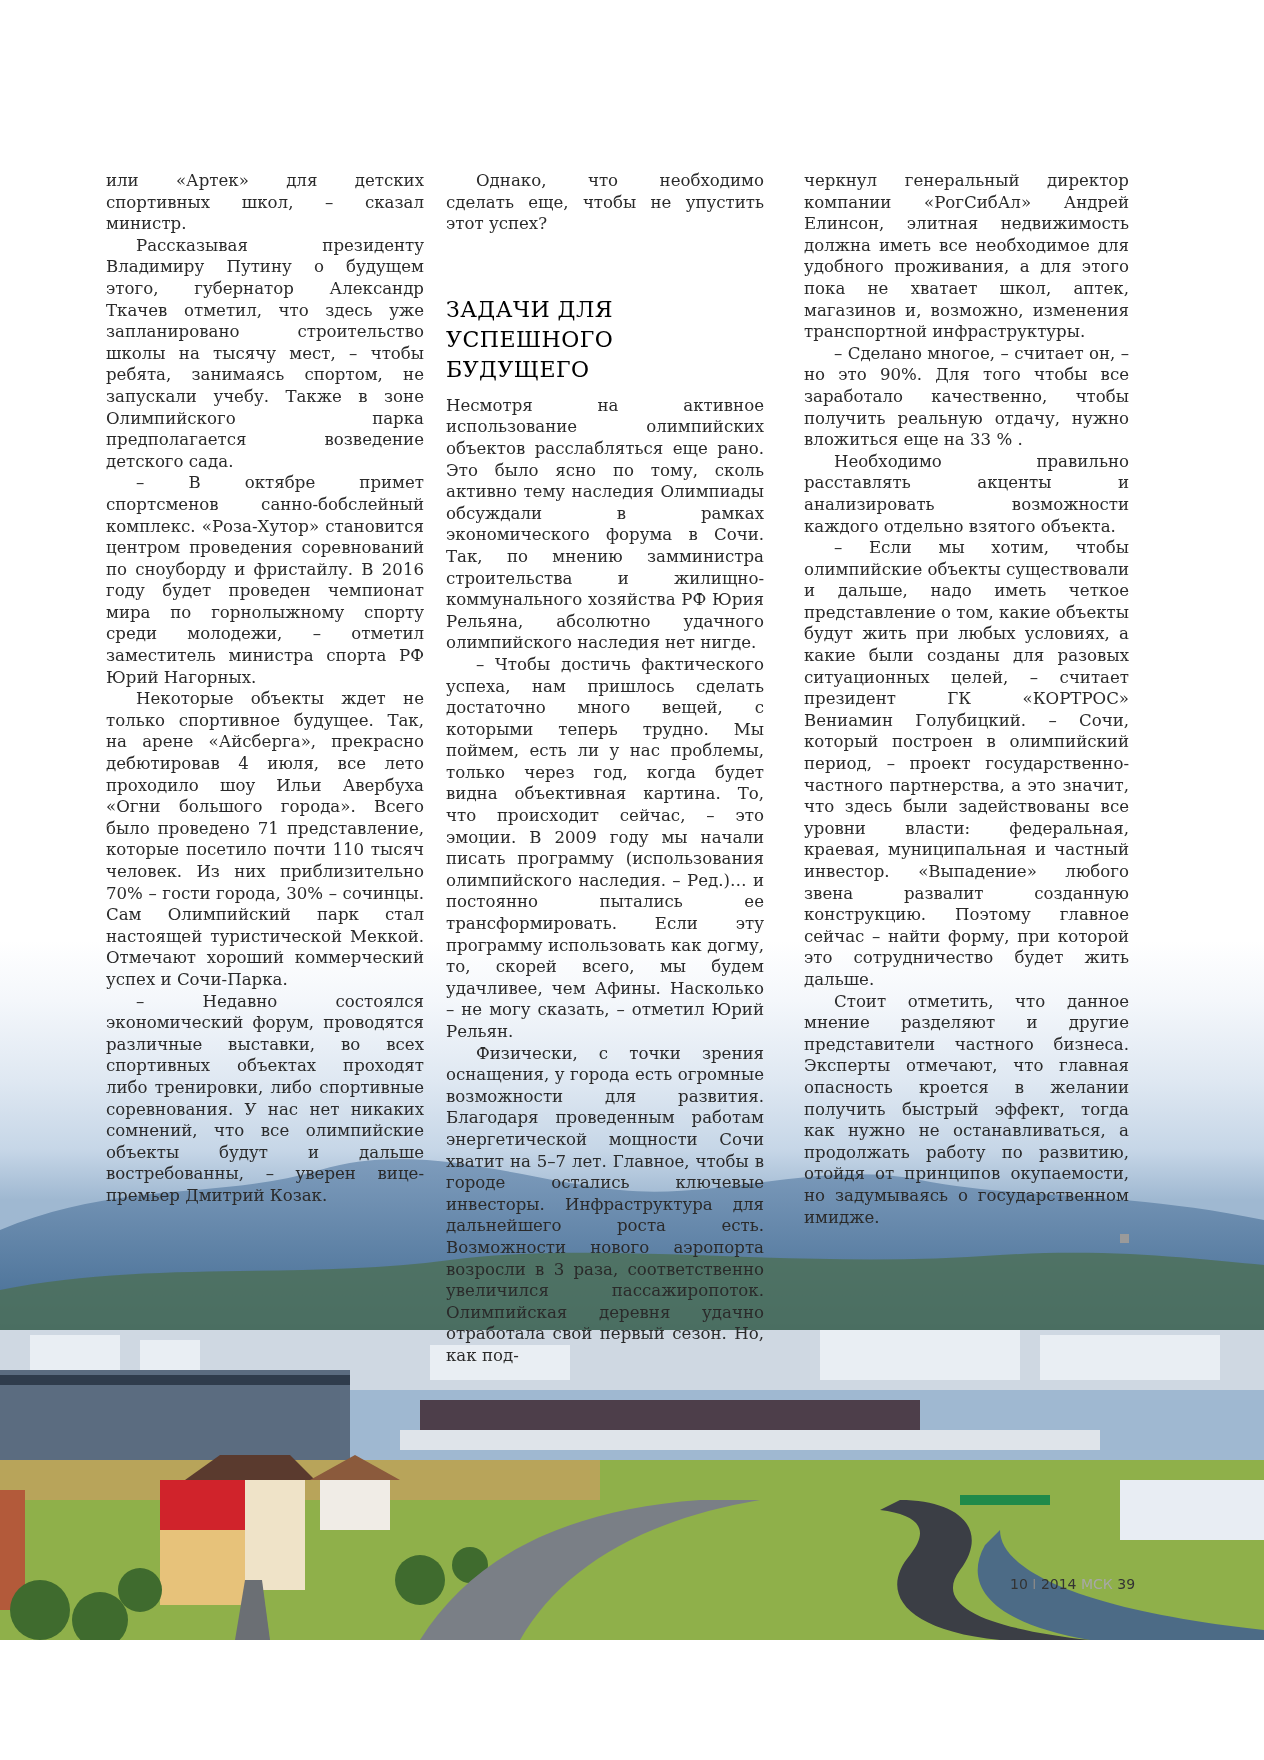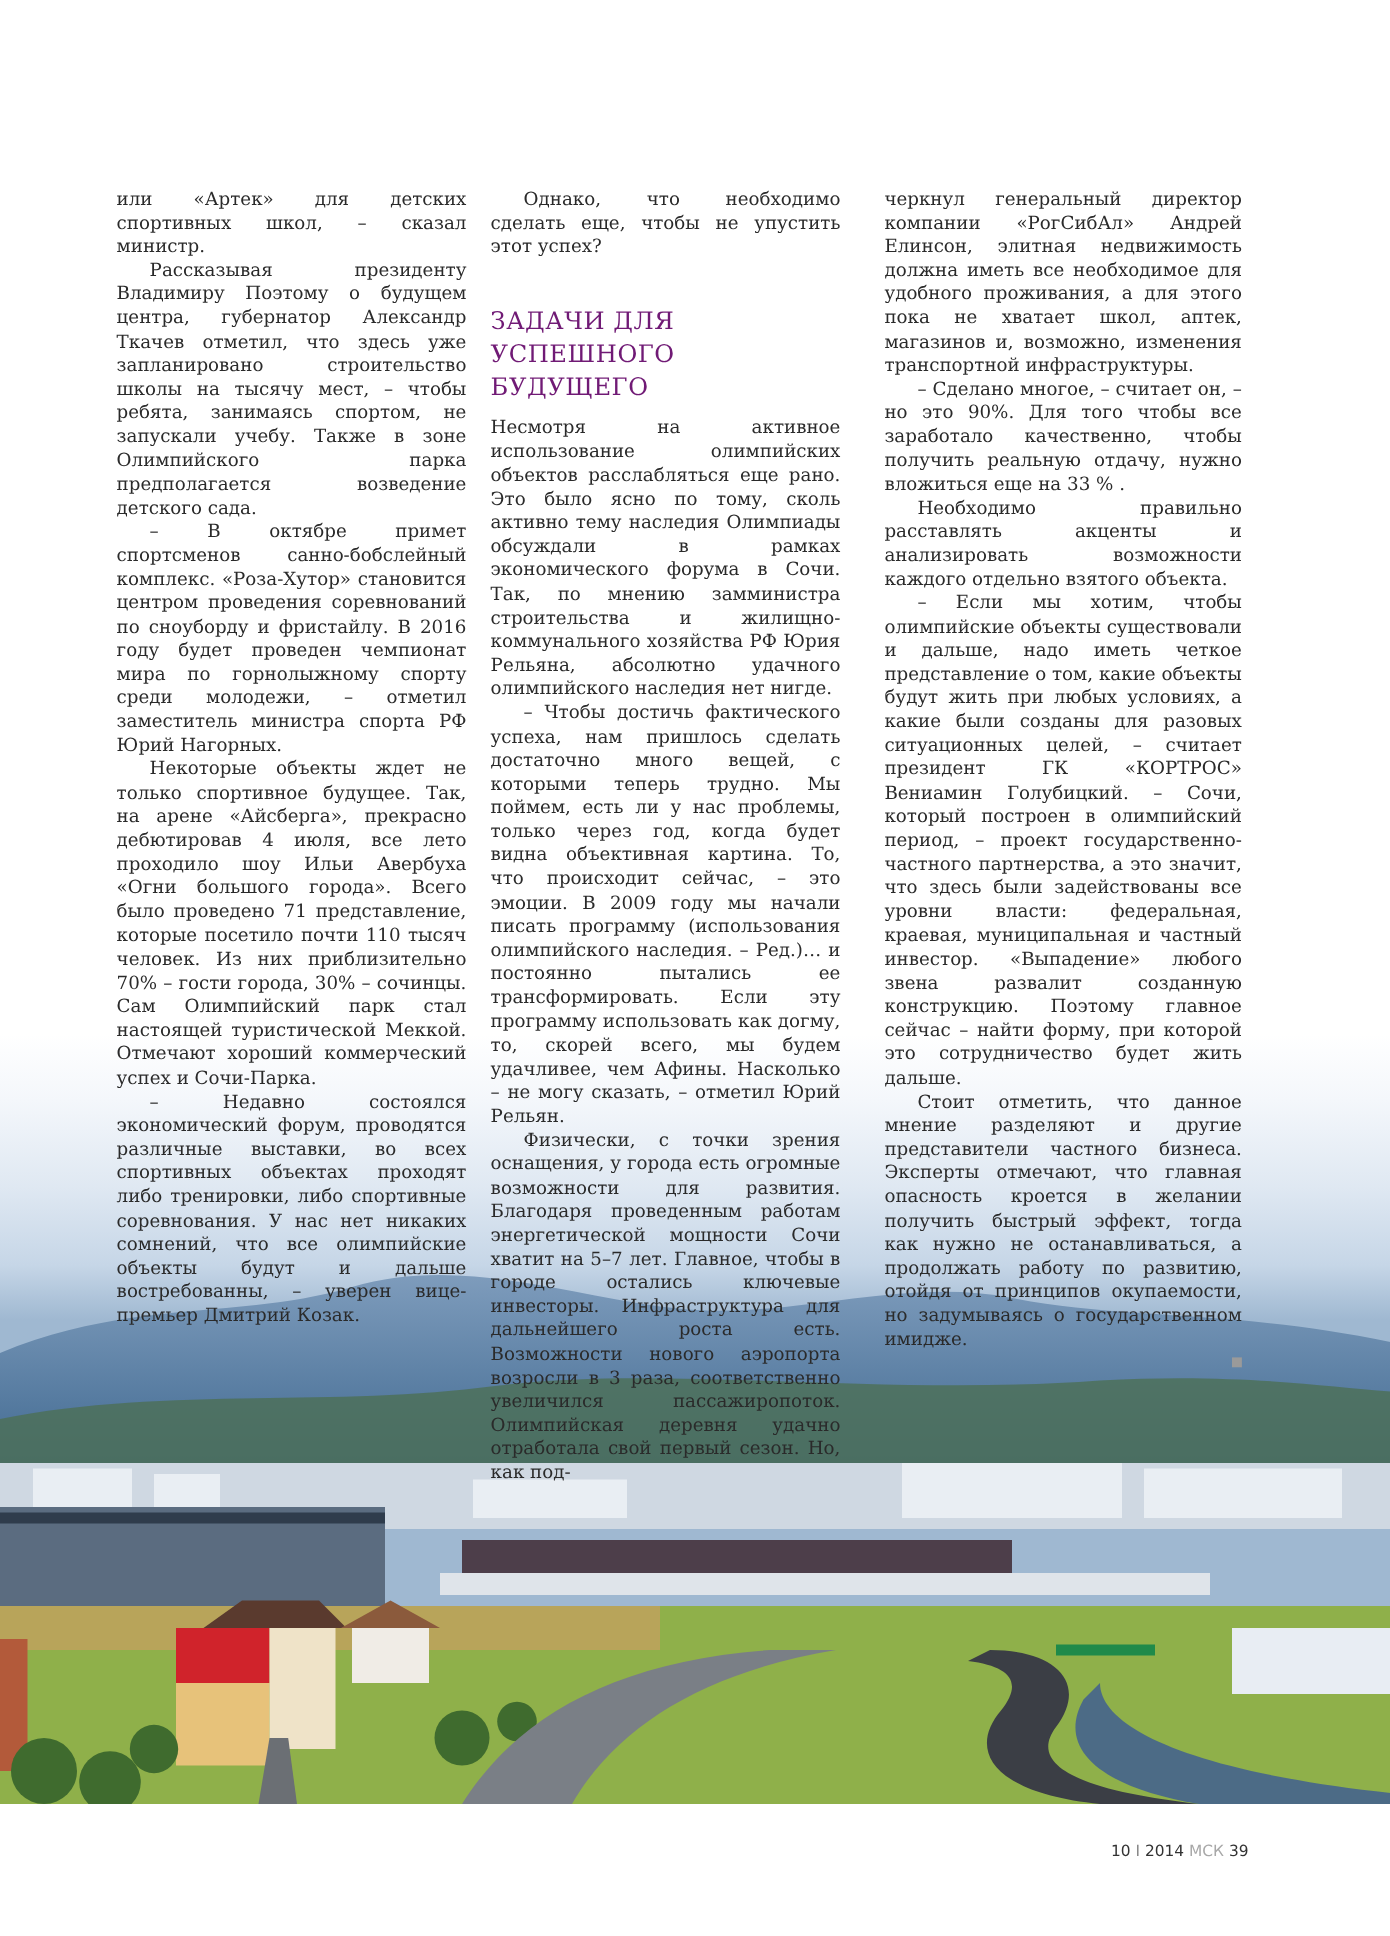--- a/index.html
+++ b/index.html
@@ -28,31 +28,31 @@
     font-size: 16.6px; line-height: 21.6px;
     text-align: justify;
   }
   .col1 { left: 106px; width: 318px; }
   .col2 { left: 446px; width: 318px; }
   .col3 { left: 804px; width: 325px; }
   .col p { margin: 0; }
   .col p.indent { text-indent: 30px; }
   .col p.noind { text-indent: 0; }
   .heading {
-    font-size: 22px; line-height: 30px; color: #701a75;
-    letter-spacing: 0.5px; margin: 43px 0 10px 0; text-align: left;
+    font-size: 22px; line-height: 30px; color: #000000;
+    letter-spacing: 0.5px; margin: 60px 0 10px 0; text-align: left;
     font-weight: normal;
   }
   .endmark {
     display: inline-block; width: 9px; height: 9px; background: #9a9a9a;
     float: right; margin-top: 6px;
   }
   
   .footer {
-    position: absolute; top: 1675px; left: 1010px;
+    position: absolute; top: 1576px; left: 1010px;
     font-family: "DejaVu Sans", "Liberation Sans", sans-serif;
     font-size: 14px; color: #333;
   }
   .footer .mag { color: #a8a8a8; }
 </style>
 </head>
 <body>
 
 <div class="photo">
   <svg class="mountains" viewBox="0 0 1264 200" preserveAspectRatio="none">
@@ -105,21 +105,21 @@
 
     <path d="M900,170 C960,170 990,200 960,240 C930,280 1000,300 1090,310 L1000,310 C900,300 880,260 910,225 C930,200 920,185 880,180 Z" fill="#3b3e45"></path>
     <path d="M1000,200 C1000,240 1080,280 1264,300 L1264,310 L1090,310 C1000,295 960,260 985,215 Z" fill="#2f4fa0" opacity="0.7"></path>
     <rect x="960" y="165" width="90" height="10" fill="#1f8a4a"></rect>
     <rect x="1120" y="150" width="144" height="60" fill="#e8edf3"></rect>
   </svg>
 </div>
 
 <div class="col col1">
   <p class="noind">или «Артек» для детских спортивных школ, – сказал министр.</p>
-  <p class="indent">Рассказывая президенту Владимиру Поэтому о будущем центра, губернатор Александр Ткачев отметил, что здесь уже запланировано строительство школы на тысячу мест, – чтобы ребята, занимаясь спортом, не запускали учебу. Также в зоне Олимпийского парка предполагается возведение детского сада.</p>
+  <p class="indent">Рассказывая президенту Владимиру Путину о будущем этого, губернатор Александр Ткачев отметил, что здесь уже запланировано строительство школы на тысячу мест, – чтобы ребята, занимаясь спортом, не запускали учебу. Также в зоне Олимпийского парка предполагается возведение детского сада.</p>
   <p class="indent">– В октябре примет спортсменов санно-бобслейный комплекс. «Роза-Хутор» становится центром проведения соревнований по сноуборду и фристайлу. В 2016 году будет проведен чемпионат мира по горнолыжному спорту среди молодежи, – отметил заместитель министра спорта РФ Юрий Нагорных.</p>
   <p class="indent">Некоторые объекты ждет не только спортивное будущее. Так, на арене «Айсберга», прекрасно дебютировав 4 июля, все лето проходило шоу Ильи Авербуха «Огни большого города». Всего было проведено 71 представление, которые посетило почти 110 тысяч человек. Из них приблизительно 70% – гости города, 30% – сочинцы. Сам Олимпийский парк стал настоящей туристической Меккой. Отмечают хороший коммерческий успех и Сочи-Парка.</p>
   <p class="indent">– Недавно состоялся экономический форум, проводятся различные выставки, во всех спортивных объектах проходят либо тренировки, либо спортивные соревнования. У нас нет никаких сомнений, что все олимпийские объекты будут и дальше востребованны, – уверен вице-премьер Дмитрий Козак.</p>
 </div>
 
 <div class="col col2">
   <p class="indent">Однако, что необходимо сделать еще, чтобы не упустить этот успех?</p>
   <h2 class="heading">ЗАДАЧИ ДЛЯ УСПЕШНОГО БУДУЩЕГО</h2>
   <p class="noind">Несмотря на активное использование олимпийских объектов расслабляться еще рано. Это было ясно по тому, сколь активно тему наследия Олимпиады обсуждали в рамках экономического форума в Сочи. Так, по мнению замминистра строительства и жилищно-коммунального хозяйства РФ Юрия Рельяна, абсолютно удачного олимпийского наследия нет нигде.</p>
   <p class="indent">– Чтобы достичь фактического успеха, нам пришлось сделать достаточно много вещей, с которыми теперь трудно. Мы поймем, есть ли у нас проблемы, только через год, когда будет видна объективная картина. То, что происходит сейчас, – это эмоции. В 2009 году мы начали писать программу (использования олимпийского наследия. – Ред.)… и постоянно пытались ее трансформировать. Если эту программу использовать как догму, то, скорей всего, мы будем удачливее, чем Афины. Насколько – не могу сказать, – отметил Юрий Рельян.</p>

